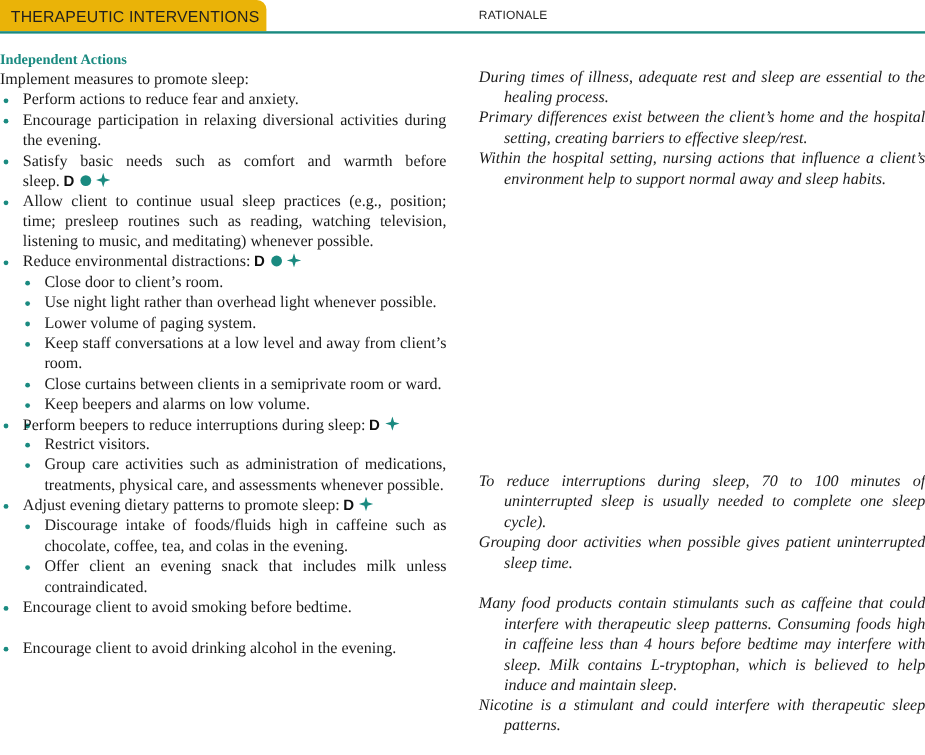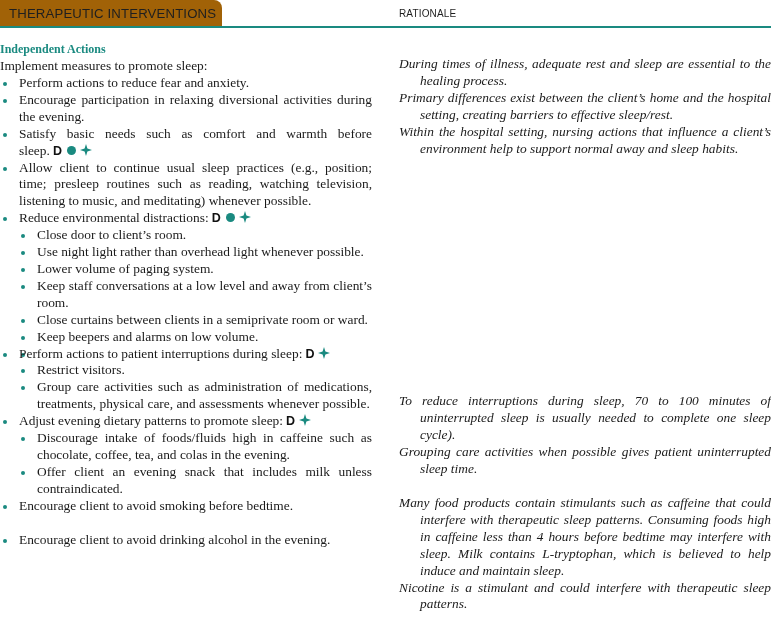--- a/index.html
+++ b/index.html
@@ -4,21 +4,21 @@
   <style>
     html, body { margin: 0; padding: 0; background: #ffffff; }
     body {
       width: 771px; height: 629px; overflow: hidden; position: relative;
       font-family: "Liberation Serif", "DejaVu Serif", serif;
       color: #1a1a1a; font-size: 13.4px; line-height: 16.9px;
     }
     .header { position: absolute; left: 0; top: 0; width: 771px; height: 26px; }
     .header .tab {
       position: absolute; left: 0; top: 0; width: 222px; height: 26px;
-      background: #a16207; border-top-right-radius: 8px; box-sizing: border-box;
+      background: #eab308; border-top-right-radius: 8px; box-sizing: border-box;
       padding-left: 9px; padding-top: 6px;
       font-family: "Liberation Sans", "DejaVu Sans", sans-serif; font-size: 13.2px;
       letter-spacing: 0.15px; color: #1f1f1f; line-height: 16px;
     }
     .header .rat-label {
       position: absolute; left: 399px; top: 6px;
       font-family: "Liberation Sans", "DejaVu Sans", sans-serif; font-size: 10px;
       letter-spacing: 0.15px; color: #1f1f1f; line-height: 16px;
     }
     .header .rule { position: absolute; left: 0; top: 26px; width: 771px; height: 2px; background: #1a8a80; }
@@ -81,38 +81,38 @@
   <div class="item"><span class="bullet"></span><span>Reduce environmental distractions:</span><span class="marks"><span class="mark-d">D</span><span class="mark-circle"></span><svg class="mark-star" width="12" height="12">
           <use href="#star4"></use>
         </svg></span></div>
   <div class="item sub"><span class="bullet"></span><span>Close door to client’s room.</span></div>
   <div class="item sub"><span class="bullet"></span><span>Use night light rather than overhead light whenever possible.</span></div>
   <div class="item sub"><span class="bullet"></span><span>Lower volume of paging system.</span></div>
   <div class="item sub"><span class="bullet"></span><span>Keep staff conversations at a low level and away from client’s room.</span></div>
   <div class="item sub"><span class="bullet"></span><span>Close curtains between clients in a semiprivate room or ward.</span></div>
   <div class="item sub"><span class="bullet"></span><span>Keep beepers and alarms on low volume.</span></div>
   <div class="item sub"><span class="bullet"></span></div>
-  <div class="item"><span class="bullet"></span><span>Perform actions to patient interruptions during sleep:</span><span class="marks"><span class="mark-d">D</span><svg class="mark-star" width="12" height="12">
+  <div class="item"><span class="bullet"></span><span>Perform beepers to reduce interruptions during sleep:</span><span class="marks"><span class="mark-d">D</span><svg class="mark-star" width="12" height="12">
           <use href="#star4"></use>
         </svg></span></div>
   <div class="item sub"><span class="bullet"></span><span>Restrict visitors.</span></div>
   <div class="item sub"><span class="bullet"></span><span>Group care activities such as administration of medications, treatments, physical care, and assessments whenever possible.</span></div>
   <div class="item"><span class="bullet"></span><span>Adjust evening dietary patterns to promote sleep:</span><span class="marks"><span class="mark-d">D</span><svg class="mark-star" width="12" height="12">
           <use href="#star4"></use>
         </svg></span></div>
   <div class="item sub"><span class="bullet"></span><span>Discourage intake of foods/fluids high in caffeine such as chocolate, coffee, tea, and colas in the evening.</span></div>
   <div class="item sub"><span class="bullet"></span><span>Offer client an evening snack that includes milk unless contraindicated.</span></div>
   <div class="item"><span class="bullet"></span><span>Encourage client to avoid smoking before bedtime.</span></div>
   <div class="gap"></div>
   <div class="item"><span class="bullet"></span><span>Encourage client to avoid drinking alcohol in the evening.</span></div>
 </div>
 
 <div class="right-col">
   <div class="rat">During times of illness, adequate rest and sleep are essential to the healing process.</div>
   <div class="rat">Primary differences exist between the client’s home and the hospital setting, creating barriers to effective sleep/rest.</div>
   <div class="rat">Within the hospital setting, nursing actions that influence a client’s environment help to support normal away and sleep habits.</div>
   <div style="height:236px"></div>
   <div class="rat">To reduce interruptions during sleep, 70 to 100 minutes of uninterrupted sleep is usually needed to complete one sleep cycle).</div>
-  <div class="rat">Grouping care activities when possible gives patient uninterrupted sleep time.</div>
+  <div class="rat">Grouping door activities when possible gives patient uninterrupted sleep time.</div>
   <div style="height:17px"></div>
   <div class="rat">Many food products contain stimulants such as caffeine that could interfere with therapeutic sleep patterns. Consuming foods high in caffeine less than 4 hours before bedtime may interfere with sleep. Milk contains L-tryptophan, which is believed to help induce and maintain sleep.</div>
   <div class="rat">Nicotine is a stimulant and could interfere with therapeutic sleep patterns.</div>
 </div>
 
 </body></html>

